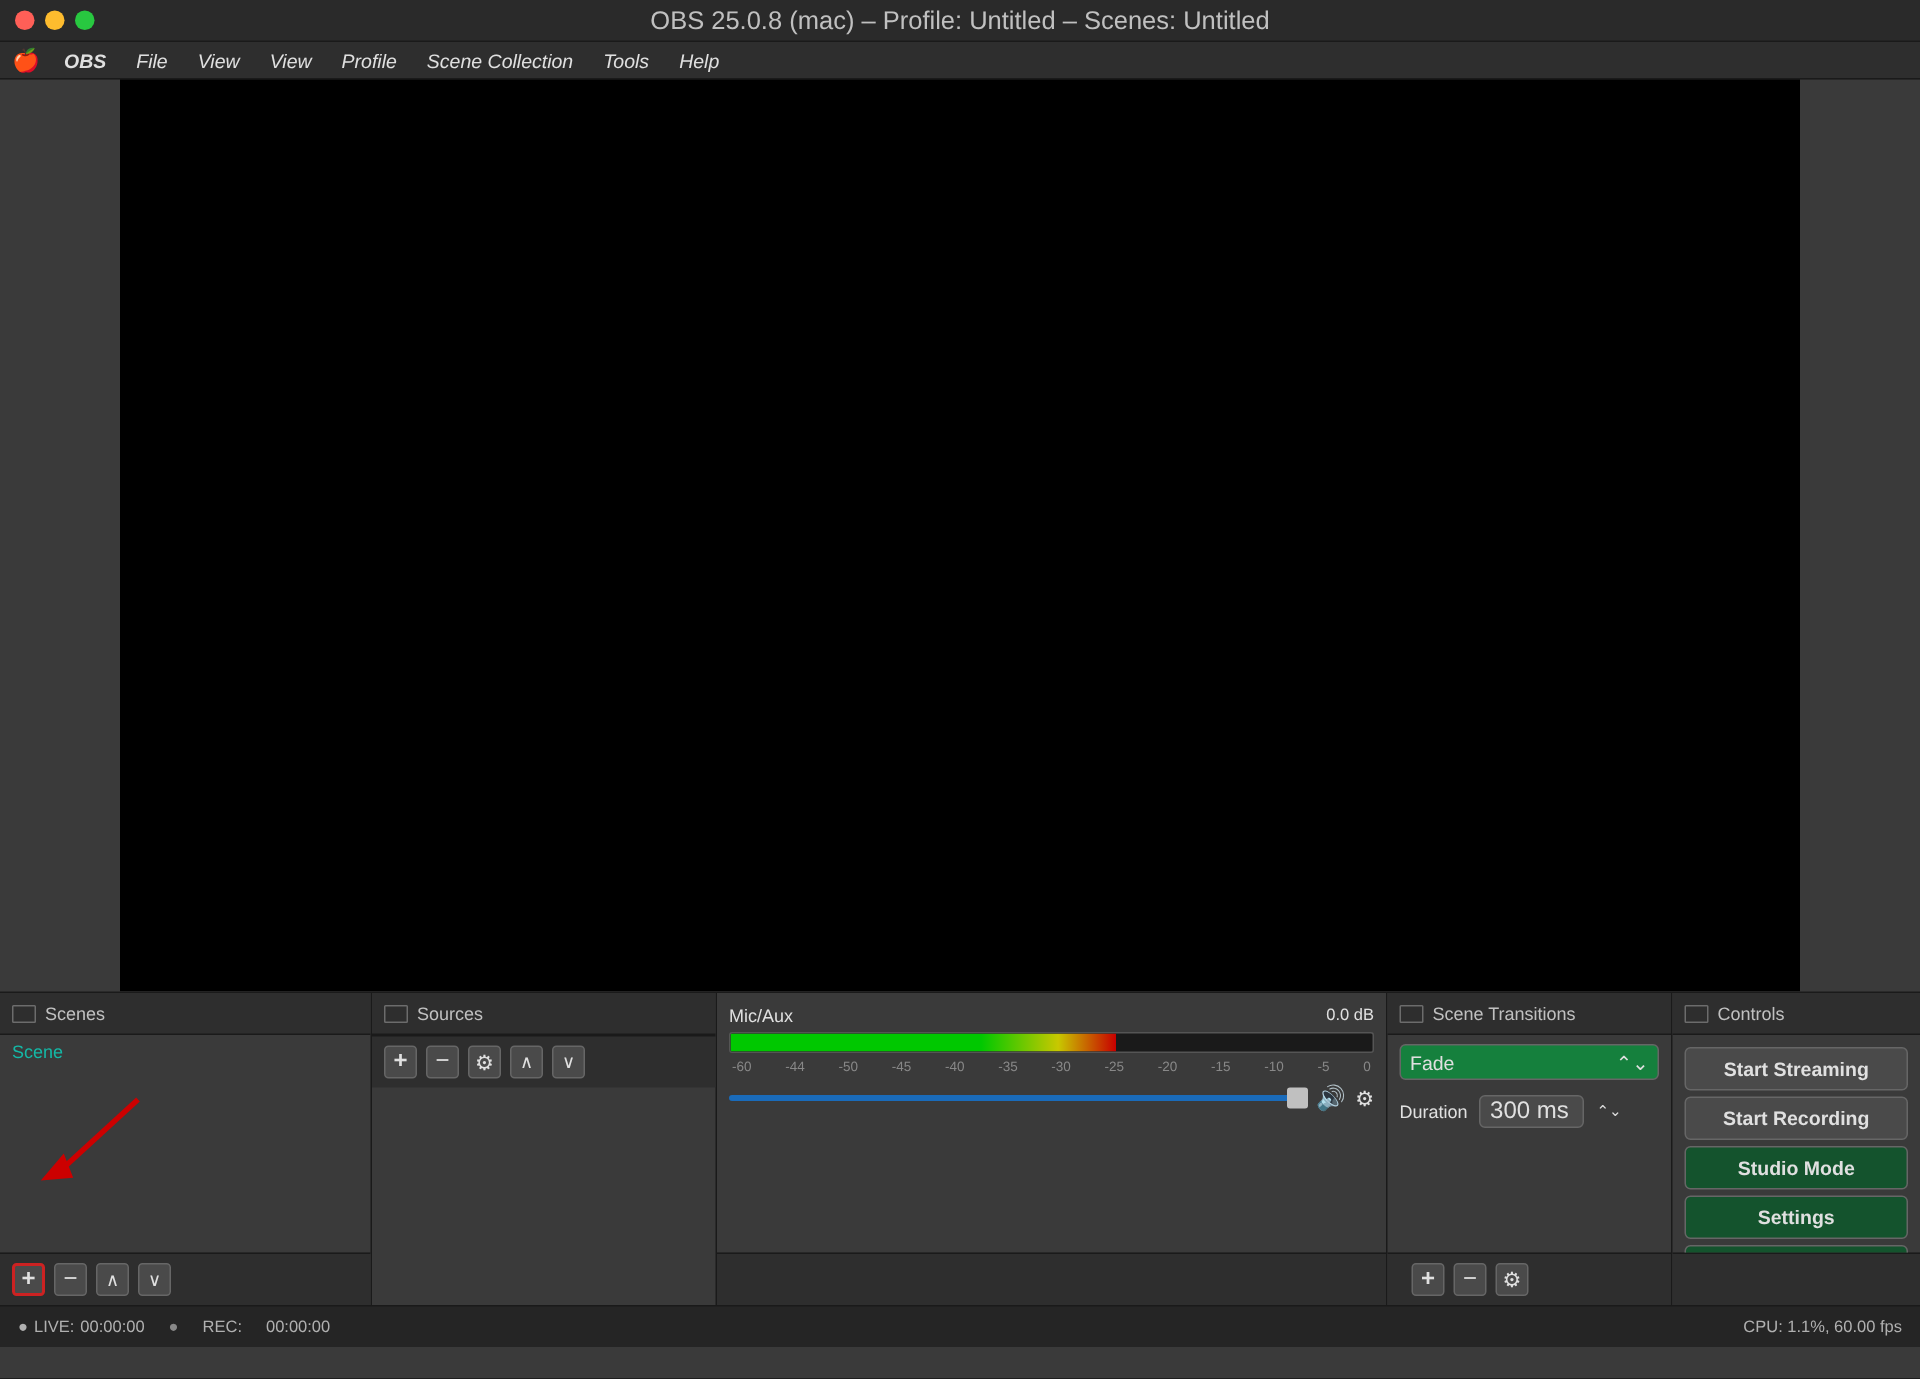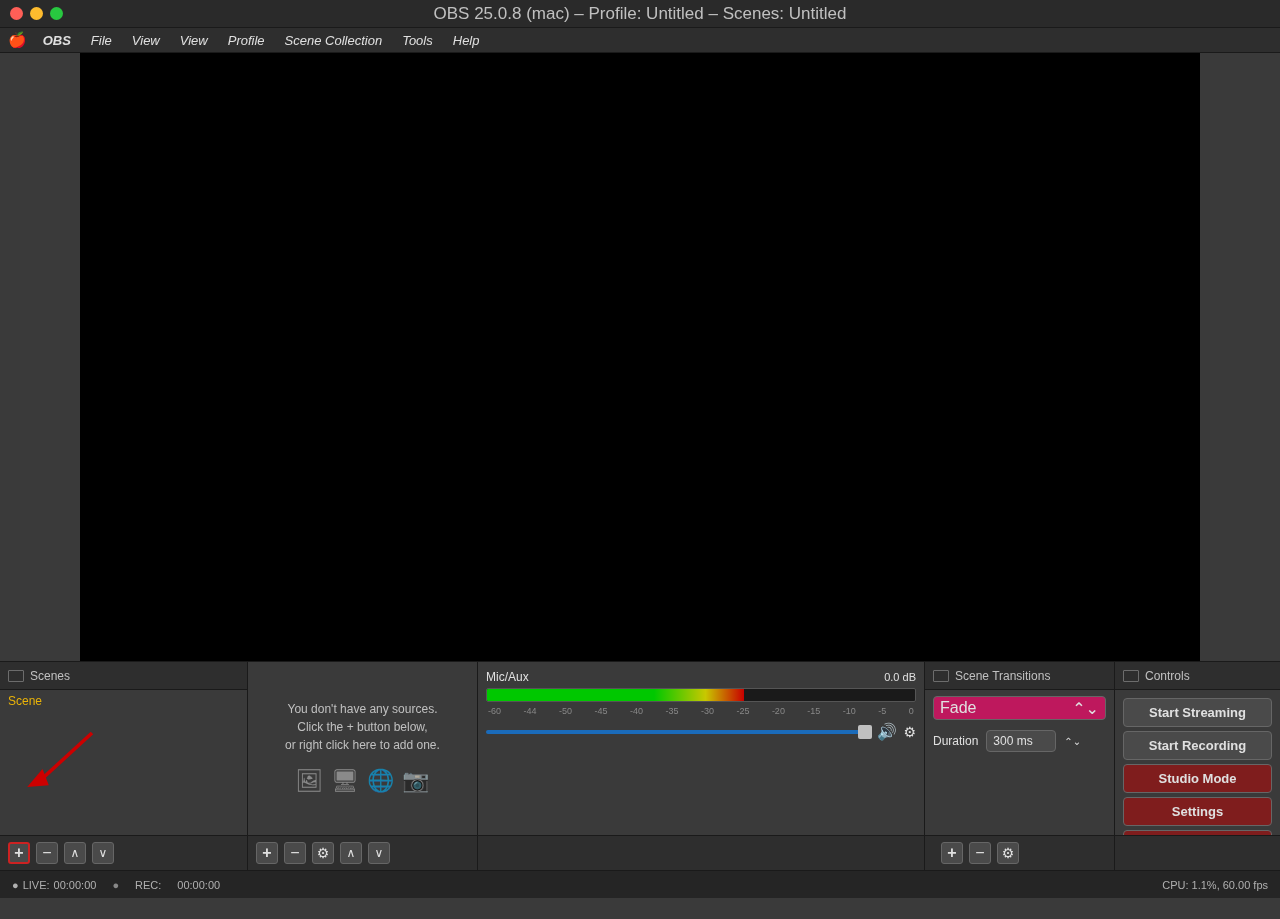--- a/index.html
+++ b/index.html
@@ -118,21 +118,21 @@
       border-top: 1px solid #1a1a1a;
     }
 
     
     .scenes-panel {
       width: 248px;
     }
     .scene-item {
       padding: 4px 8px;
       font-size: 12px;
-      color: #eab308;
+      color: #14b8a6;
     }
 
     
     .sources-panel {
       width: 230px;
     }
     .sources-empty {
       display: flex;
       flex-direction: column;
       align-items: center;
@@ -220,44 +220,44 @@
       width: 190px;
     }
     .transition-select {
       display: flex;
       align-items: center;
       padding: 6px 8px;
       gap: 4px;
     }
     .transition-dropdown {
       flex: 1;
-      background: #be185d;
+      background: #15803d;
       border: 1px solid #666;
       border-radius: 4px;
       padding: 3px 6px;
-      font-size: 16px;
+      font-size: 13px;
       color: #e0e0e0;
       height: 24px;
       display: flex;
       align-items: center;
       justify-content: space-between;
     }
     .duration-row {
       display: flex;
       align-items: center;
       padding: 4px 8px;
       gap: 8px;
       font-size: 12px;
     }
     .duration-input {
       background: #4a4a4a;
       border: 1px solid #666;
       border-radius: 4px;
       padding: 2px 6px;
-      font-size: 12px;
+      font-size: 16px;
       color: #e0e0e0;
       width: 70px;
       height: 22px;
       display: flex;
       align-items: center;
     }
     .transitions-footer-btns {
       display: flex;
       align-items: center;
       gap: 6px;
@@ -266,21 +266,21 @@
 
     
     .controls-panel {
       width: 165px;
     }
     .control-btn {
       display: block;
       width: calc(100% - 16px);
       margin: 4px 8px;
       padding: 6px 8px;
-      background: #7f1d1d;
+      background: #14532d;
       border: 1px solid #666;
       border-radius: 4px;
       color: #e0e0e0;
       font-size: 13px;
       text-align: center;
       cursor: pointer;
     }
     .control-btn.streaming { background: #4a4a4a; }
     .control-btn.recording { background: #4a4a4a; }
 
@@ -394,32 +394,23 @@
     </div>
     <div class="panel-footer">
       <div class="plus-btn-highlight">+</div>
       <div class="icon-btn minus">−</div>
       <div class="icon-btn up-arrow">∧</div>
       <div class="icon-btn down-arrow">∨</div>
     </div>
   </div>
 
   <div class="panel sources-panel">
-    <div class="panel-content" style="display:flex;flex-direction:column;align-items:center;justify-content:center;height:100%;">
-      <div class="sources-empty">
-        <span>You don't have any sources.</span>
-        <span>Click the + button below,</span>
-        <span>or right click here to add one.</span>
-        <div class="sources-icons">
-          <span>🖼</span>
-          <span>🖥</span>
-          <span>🌐</span>
-          <span>📷</span>
-        </div>
-      </div>
+    <div class="panel-header">
+      <div class="panel-section-icon"></div>
+      <span>Sources</span>
     </div>
     <div class="panel-footer">
       <div class="icon-btn plus">+</div>
       <div class="icon-btn minus">−</div>
       <div class="icon-btn">⚙</div>
       <div class="icon-btn up-arrow">∧</div>
       <div class="icon-btn down-arrow">∨</div>
     </div>
   </div>
 

